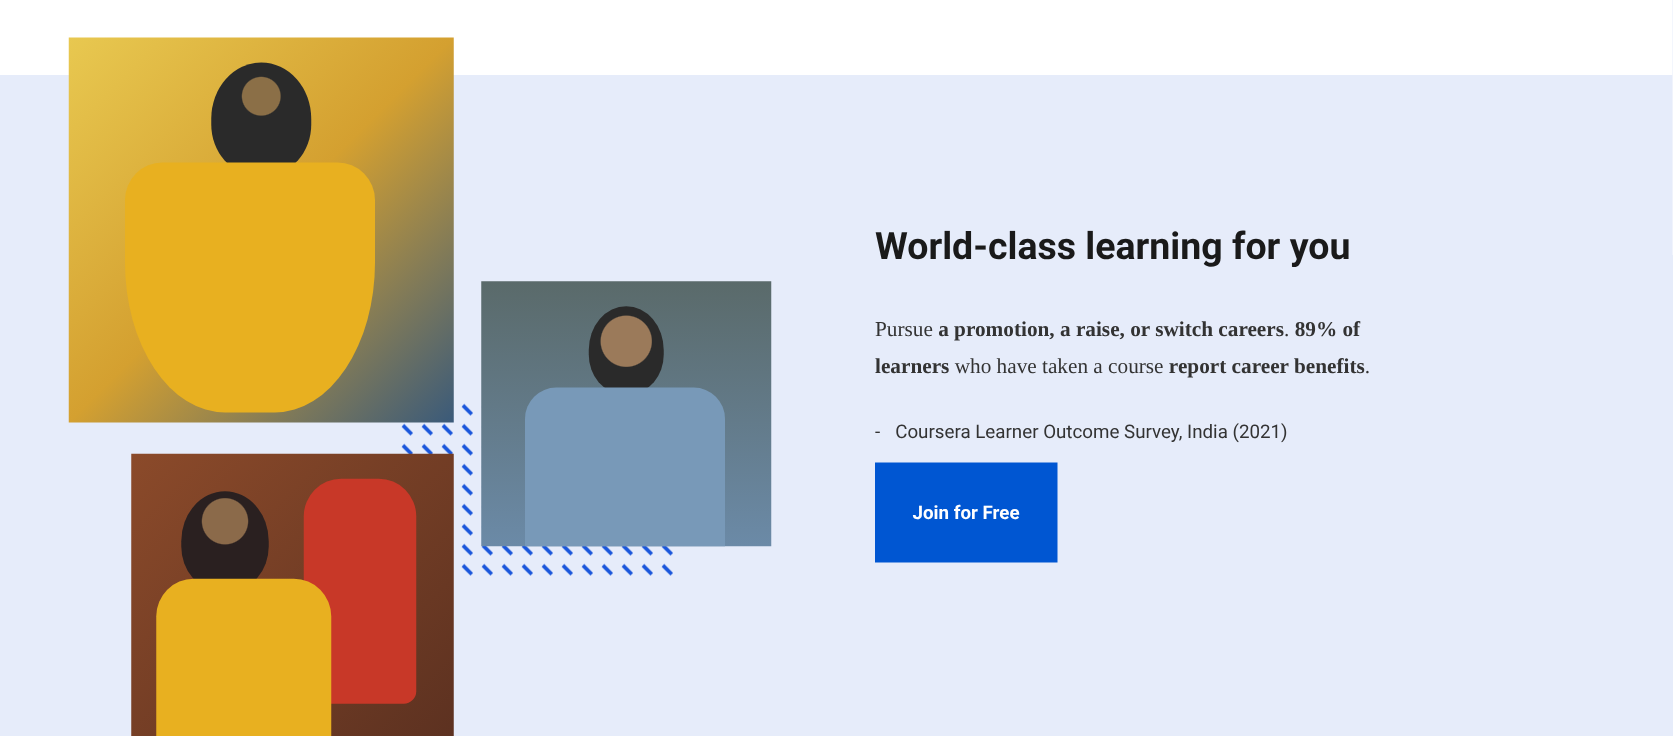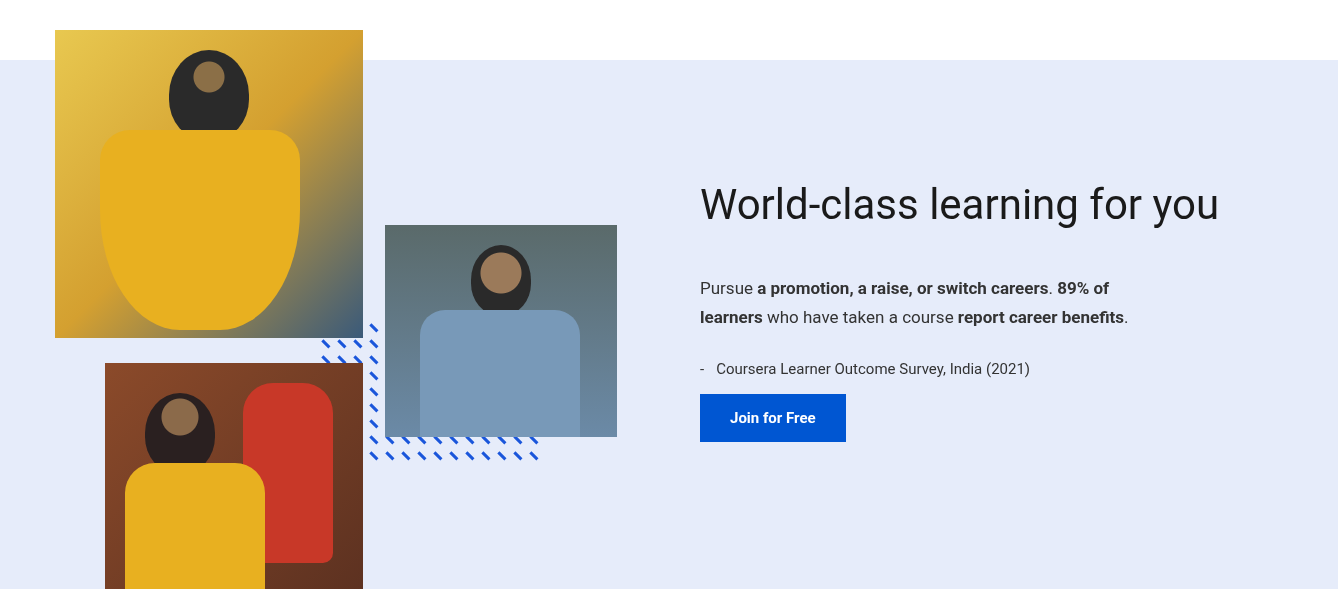--- a/index.html
+++ b/index.html
@@ -166,33 +166,34 @@
     }
     
     .content-section {
       position: absolute;
       left: 700px;
       top: 180px;
       width: 550px;
     }
     
     .heading {
-      font-size: 42px;
-      font-weight: 400;
+      font-size: 30px;
+      font-weight: 700;
       color: #1a1a1a;
-      margin-bottom: 44px;
+      margin-bottom: 34px;
       line-height: 1.2;
     }
     
     .body-text {
       font-size: 17px;
       color: #333;
       line-height: 1.7;
       margin-bottom: 28px;
       max-width: 440px;
+      font-family: Liberation Serif, serif;
     }
     
     .body-text .bold {
       font-weight: 700;
     }
     
     .citation {
       font-size: 15px;
       color: #333;
       margin-bottom: 16px;
@@ -201,21 +202,21 @@
     .citation-dash {
       margin-right: 12px;
     }
     
     .cta-button {
       display: inline-block;
       background: #0056d2;
       color: #ffffff;
       font-size: 15px;
       font-weight: 700;
-      padding: 15px 30px;
+      padding: 31px 30px;
       border: none;
       cursor: pointer;
       font-family: inherit;
     }
   </style>
 </head>
 <body>
 
 <div class="hero-bg"></div>
 

